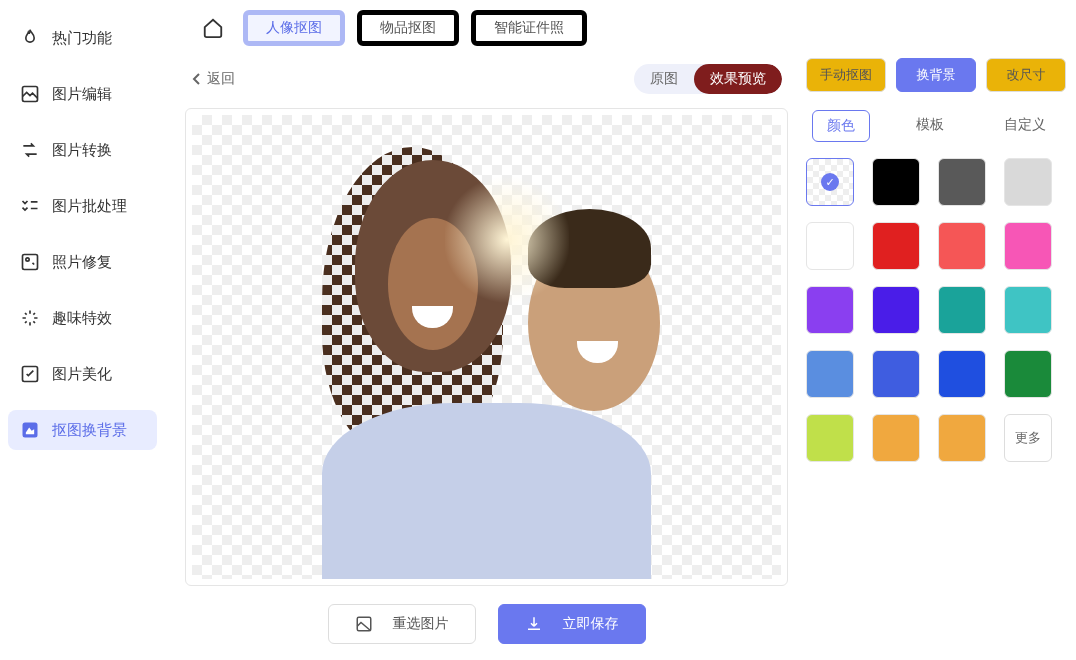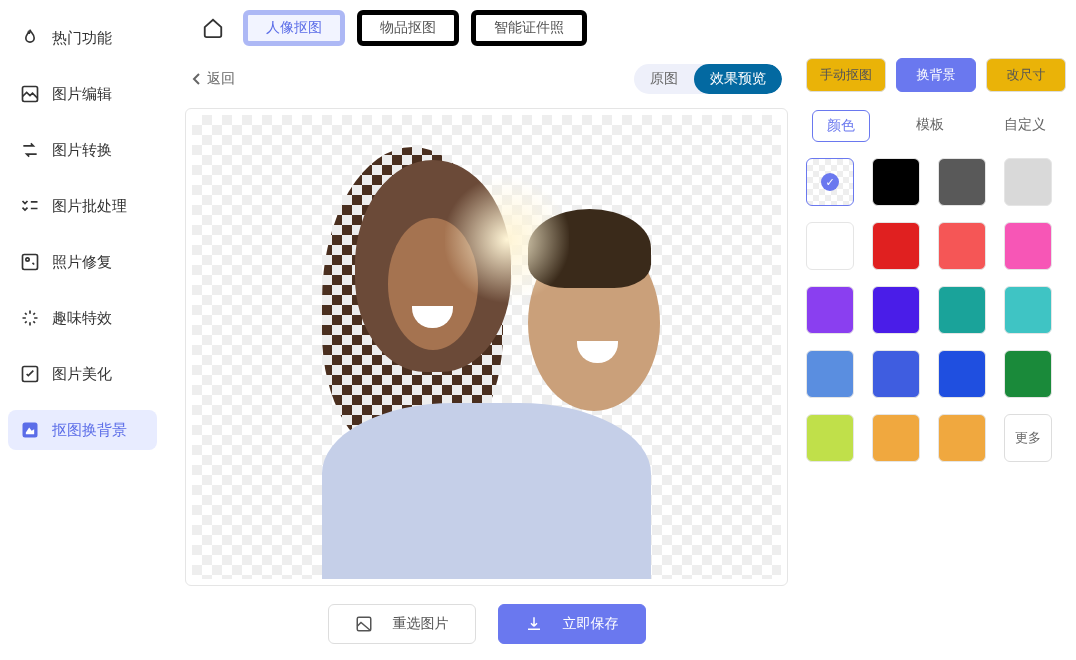--- a/index.html
+++ b/index.html
@@ -13,21 +13,21 @@
 .topbar { display: flex; align-items: center; gap: 12px; padding: 0 20px 12px 30px; }
 .home-btn { width: 36px; height: 36px; display: flex; align-items: center; justify-content: center; border-radius: 6px; cursor: pointer; }
 .tab-btn { padding: 4px 18px; border: 5px solid #000000; border-radius: 6px; background: #fff; cursor: pointer; font-size: 14px; color: #555; }
 .tab-btn.active { border-color: #adb8f5; color: #5b6de8; background: #f2f4ff; }
 .content { flex: 1; display: flex; padding: 0 10px 10px 20px; gap: 18px; }
 .left-col { flex: 1; display: flex; flex-direction: column; }
 .back-row { display: flex; align-items: center; justify-content: space-between; padding: 6px 6px 14px 6px; }
 .back-btn { display: flex; align-items: center; gap: 6px; color: #666; cursor: pointer; font-size: 14px; }
 .seg { display: flex; background: #eef0fa; border-radius: 999px; overflow: hidden; }
 .seg-btn { padding: 6px 16px; cursor: pointer; font-size: 14px; color: #666; }
-.seg-btn.on { background: #0369a1; color: #fff; border-radius: 999px; }
+.seg-btn.on { background: #7f1d1d; color: #fff; border-radius: 999px; }
 .canvas { flex: 1; border: 1px solid #e5e5e5; border-radius: 6px; display: flex; align-items: center; justify-content: center; position: relative; overflow: hidden; min-height: 440px; }
 .checker { position: absolute; inset: 6px; background-image: linear-gradient(45deg,#eee 25%,transparent 25%),linear-gradient(-45deg,#eee 25%,transparent 25%),linear-gradient(45deg,transparent 75%,#eee 75%),linear-gradient(-45deg,transparent 75%,#eee 75%); background-size: 20px 20px; background-position: 0 0,0 10px,10px -10px,-10px 0; }
 .photo { position: absolute; inset: 6px; display: flex; align-items: flex-end; justify-content: center; }
 .person { width: 70%; height: 95%; position: relative; }
 .head1 { position:absolute; left:18%; top:5%; width:38%; height:48%; background:#6b4a38; border-radius:50% 50% 45% 45%; }
 .face1 { position:absolute; left:26%; top:18%; width:22%; height:30%; background:#a57350; border-radius:50%; }
 .hair1 { position:absolute; left:10%; top:2%; width:44%; height:70%; background:#4a2f1f; border-radius:50% 50% 40% 40%; z-index:-1; }
 .head2 { position:absolute; right:8%; top:22%; width:32%; height:40%; background:#caa07a; border-radius:50%; }
 .hair2 { position:absolute; right:10%; top:16%; width:30%; height:18%; background:#3a2a1a; border-radius:50% 50% 30% 30%; }
 .body1 { position:absolute; bottom:0; left:10%; width:80%; height:40%; background:#c5cfe8; border-radius:40% 40% 0 0; }

